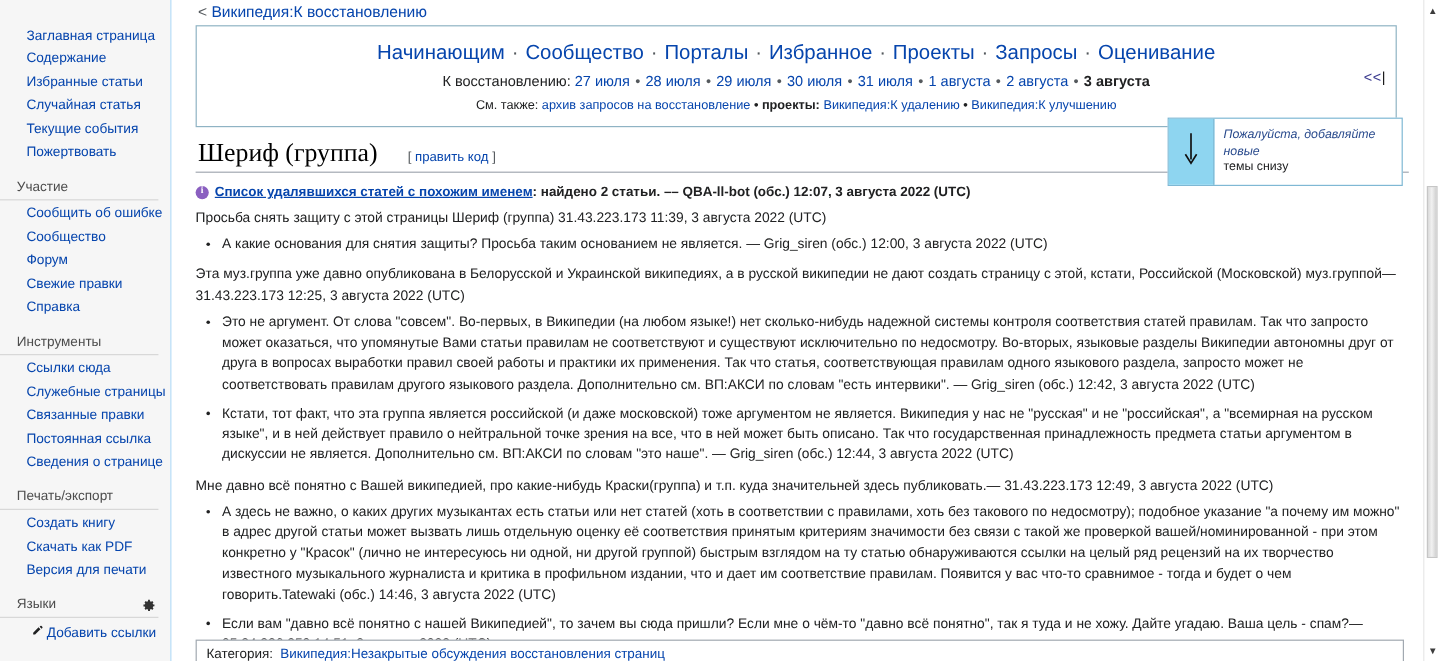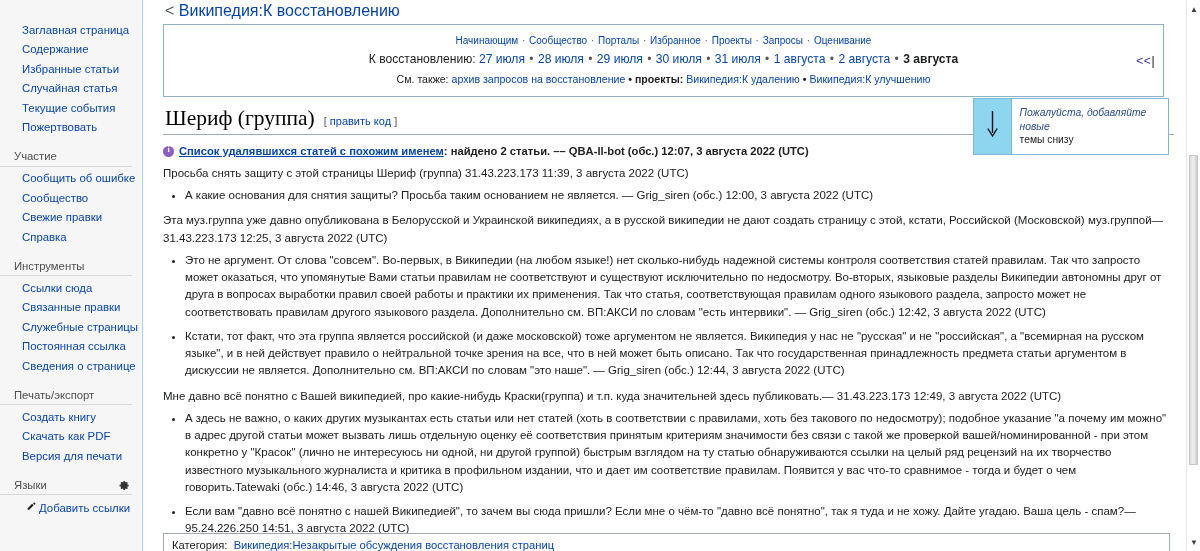--- a/index.html
+++ b/index.html
@@ -79,38 +79,38 @@
     position: relative;
     overflow: hidden;
     background: #fff;
   }
   #content {
     padding: 0 26px 0 16px;
     position: relative;
     height: 551px;
   }
   .breadcrumb {
-    font-size: 16px;
+    font-size: 13px;
     color: #54595d;
     padding: 2px 0 4px 6px;
   }
   .breadcrumb a { color: #0645ad; text-decoration: none; }
 
   
   .navbox {
     border: 1px solid #8fb3c4;
     background: #ffffff;
     margin: 0 10px 0 4px;
     padding: 7px 9px 8px 9px;
     position: relative;
     min-height: 64px;
   }
   .navbox-row {
     text-align: center;
-    font-size: 10px;
+    font-size: 17px;
     line-height: 1.72;
     color: #202122;
   }
   .navbox-row a { color: #0645ad; text-decoration: none; }
   .navbox-row.r2 { font-size: 12.1px; }
   .navbox-row.r2 .lbl { color: #202122; }
   .navbox-row.r3 { font-size: 10.6px; }
   .nb-sep { color: #54595d; padding: 0 1px; }
   .bold { font-weight: bold; }
   .navbox-collapse {
@@ -125,20 +125,21 @@
   .navbox-collapse .bar { color: #111; }
 
   
   .title-row {
     display: flex;
     align-items: baseline;
     margin: 9px 0 0 4px;
     border-bottom: 1px solid #a2a9b1;
     padding-bottom: 3px;
     padding-left: 2px;
+    gap: 16px;
   }
   h1.page-title {
     font-family: "Liberation Serif", "DejaVu Serif", serif;
     font-size: 21.5px;
     font-weight: normal;
     margin: 0;
     line-height: 1.15;
     color: #000;
   }
   .edit-link {
@@ -270,29 +271,30 @@
       <a class="sb-link" href="#">Избранные статьи</a>
       <a class="sb-link" href="#">Случайная статья</a>
       <a class="sb-link" href="#">Текущие события</a>
       <a class="sb-link" href="#">Пожертвовать</a>
     </div>
 
     <div class="sb-group">
       <div class="sb-heading">Участие</div>
       <a class="sb-link" href="#">Сообщить об ошибке</a>
       <a class="sb-link" href="#">Сообщество</a>
+      <a class="sb-link" href="#">Форум</a>
       <a class="sb-link" href="#">Свежие правки</a>
       <a class="sb-link" href="#">Справка</a>
     </div>
 
     <div class="sb-group">
       <div class="sb-heading">Инструменты</div>
       <a class="sb-link" href="#">Ссылки сюда</a>
+      <a class="sb-link" href="#">Служебные страницы</a>
       <a class="sb-link" href="#">Связанные правки</a>
-      <a class="sb-link" href="#">Служебные страницы</a>
       <a class="sb-link" href="#">Постоянная ссылка</a>
       <a class="sb-link" href="#">Сведения о странице</a>
     </div>
 
     <div class="sb-group">
       <div class="sb-heading">Печать/экспорт</div>
       <a class="sb-link" href="#">Создать книгу</a>
       <a class="sb-link" href="#">Скачать как PDF</a>
       <a class="sb-link" href="#">Версия для печати</a>
     </div>

